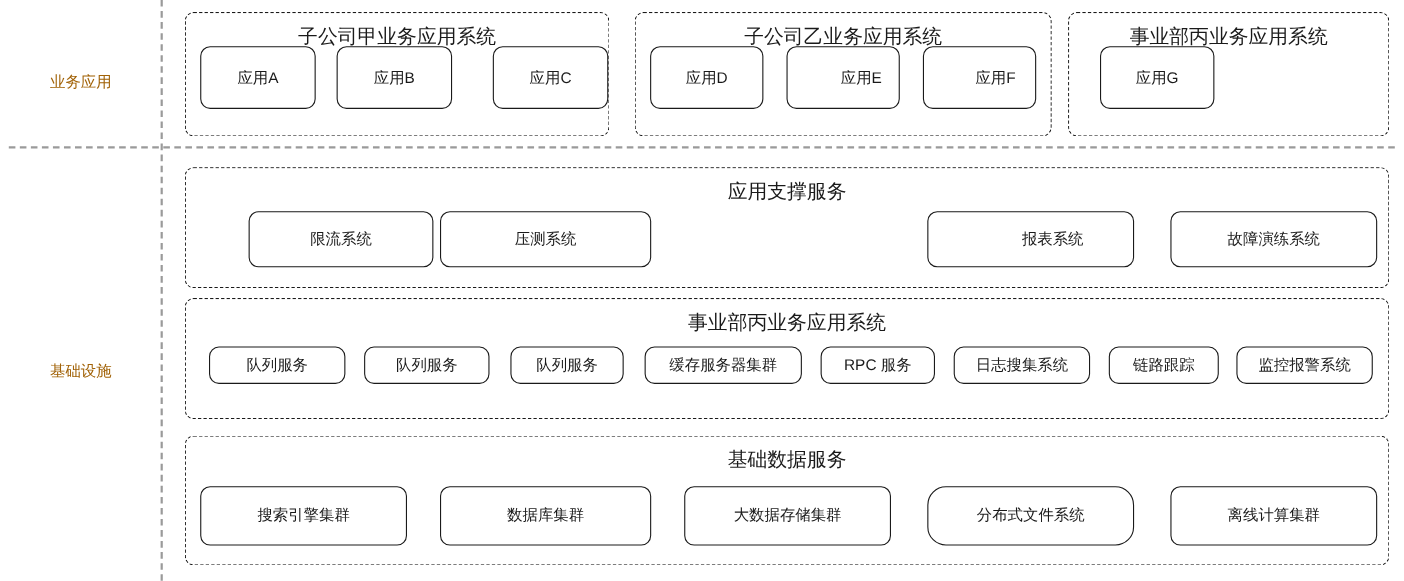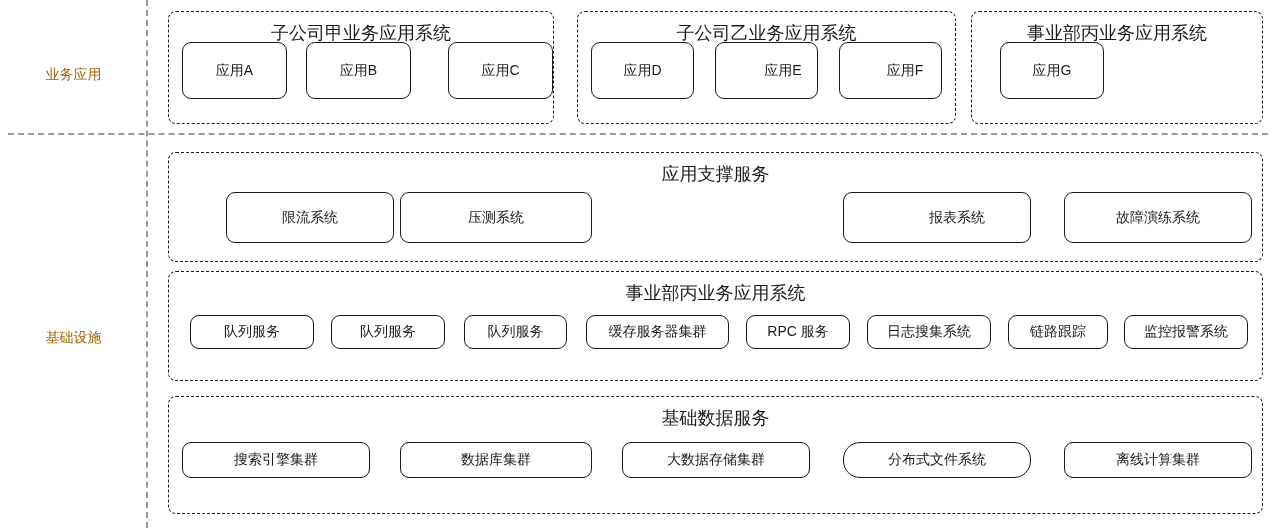--- a/index.html
+++ b/index.html
@@ -122,21 +122,21 @@
   #node-scheduler    { left: 331px;  width: 114px; }
   #node-queue-2      { left: 464px;  width: 103px; }
   #node-cache        { left: 586px;  width: 143px; }
   #node-rpc          { left: 746px;  width: 104px; }
   #node-logcollect   { left: 867px;  width: 124px; }
   #node-tracing      { left: 1008px; width: 100px; }
   #node-monitoring   { left: 1124px; width: 124px; }
 
   
   #group-data { left: 168px; top: 396px; width: 1095px; height: 118px; }
-  .row4-node { top: 442px; height: 36px; }
+  .row4-node { top: 442px; height: 54px; }
 
   #node-search   { left: 182px;  width: 188px; }
   #node-database { left: 400px;  width: 192px; }
   #node-bigdata  { left: 622px;  width: 188px; }
   #node-dfs      { left: 843px;  width: 188px; border-radius: 17px; }
   #node-offline  { left: 1064px; width: 188px; }
 </style>
 </head>
 <body>
 

